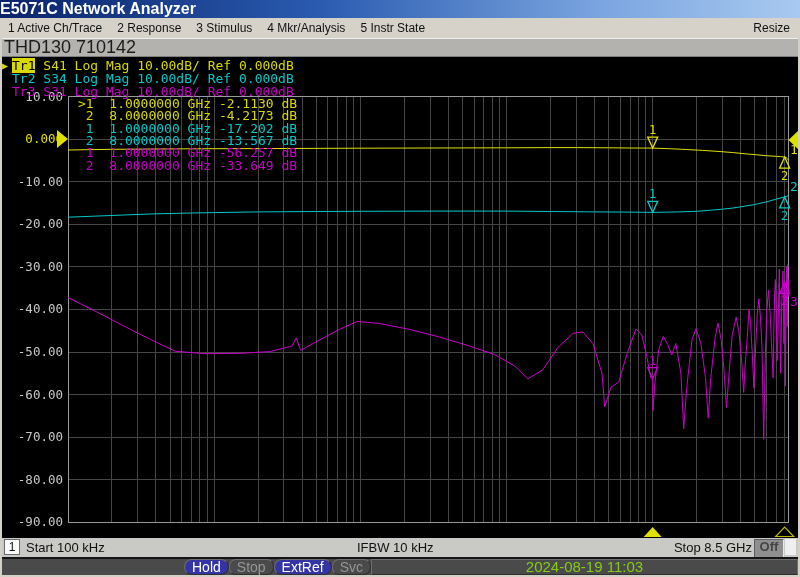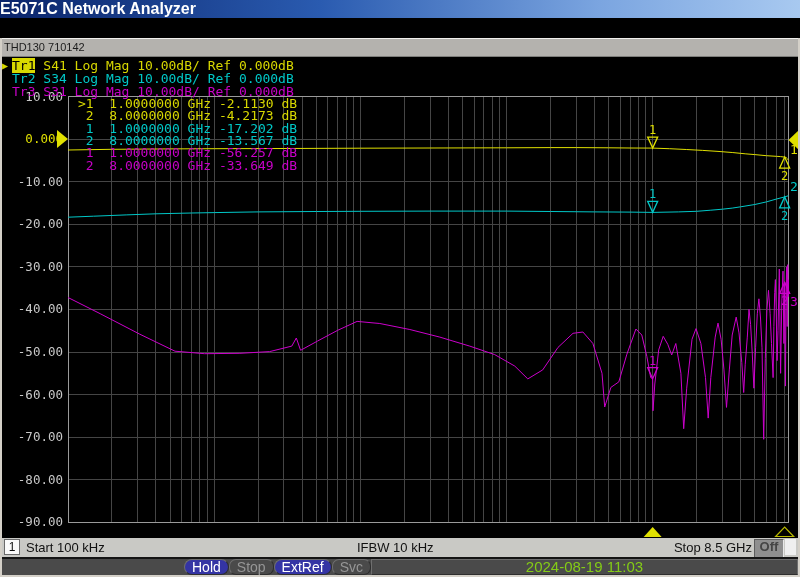--- a/index.html
+++ b/index.html
@@ -12,21 +12,21 @@
             color:#fff;font-size:16px;font-weight:bold;line-height:18px;}
   
   .menubar{position:absolute;left:0;top:18px;width:800px;height:20px;background:#d6d2ca;
            font-size:12px;color:#111;line-height:20px;display:flex;align-items:center;}
   .menubar .items{display:flex;gap:15px;padding-left:8px;flex:1;}
   .menubar .menu-item{cursor:default;white-space:nowrap;}
   .menubar .resize{padding-right:10px;}
   
   .thdbar{position:absolute;left:0;top:38px;width:800px;height:19px;background:#b4b2ae;
           border-top:1px solid #f0efec;border-bottom:1px solid #7d7d7a;
-          font-size:11px;color:#1c1c1c;line-height:17px;padding-left:4px;}
+          font-size:18px;color:#1c1c1c;line-height:17px;padding-left:4px;}
   
   .screen{position:absolute;left:0;top:57px;width:800px;height:481px;background:#000;}
   .trace-defs{position:absolute;left:2px;top:2px;font-family:"DejaVu Sans Mono",monospace;
               font-size:13px;line-height:13px;white-space:pre;}
   .trdef{height:13px;}
   .trdef .arrow{display:inline-block;width:10px;font-size:10px;vertical-align:top;line-height:13px;}
   svg text{font-family:"DejaVu Sans Mono",monospace;}
   
   .chanbar{position:absolute;left:2px;top:538px;width:796px;height:19px;background:#c9c9c5;
            font-size:13px;color:#111;line-height:19px;}
@@ -55,20 +55,30 @@
   .frame-b{position:absolute;left:0;top:575px;width:800px;height:2px;background:#d4d0c8;}
 </style>
 </head>
 <body>
 
 <div class="window">
   <div class="titlebar">
     <span>E5071C Network Analyzer</span>
   </div>
 
+  <div class="menubar">
+    <div class="items" id="menu-items">
+        <span class="menu-item">1 Active Ch/Trace</span>
+        <span class="menu-item">2 Response</span>
+        <span class="menu-item">3 Stimulus</span>
+        <span class="menu-item">4 Mkr/Analysis</span>
+        <span class="menu-item">5 Instr State</span>
+      </div>
+    <div class="resize menu-item">Resize</div>
+  </div>
 
   <div class="thdbar">
     <span>THD130 710142</span>
   </div>
 
   <div class="screen">
     <div class="trace-defs" id="trace-defs"><div class="trdef"><span class="arrow" style="color: rgb(216, 216, 0);">▶</span><span style="background: rgb(216, 216, 0); color: rgb(0, 0, 0);">Tr1</span><span style="color: rgb(216, 216, 0);"> S41 Log Mag 10.00dB/ Ref 0.000dB</span></div><div class="trdef"><span class="arrow" style="color: rgb(0, 200, 200);"> </span><span style="color: rgb(0, 200, 200);">Tr2</span><span style="color: rgb(0, 200, 200);"> S34 Log Mag 10.00dB/ Ref 0.000dB</span></div><div class="trdef"><span class="arrow" style="color: rgb(200, 0, 200);"> </span><span style="color: rgb(200, 0, 200);">Tr3</span><span style="color: rgb(200, 0, 200);"> S31 Log Mag 10.00dB/ Ref 0.000dB</span></div></div>
     <svg id="plot-svg" width="800" height="481" viewBox="0 57 800 481">
         <g shape-rendering="crispEdges">
           <line x1="111.99952918273627" y1="96.5" x2="111.99952918273627" y2="522.4" stroke="#454545" stroke-width="1"></line>

